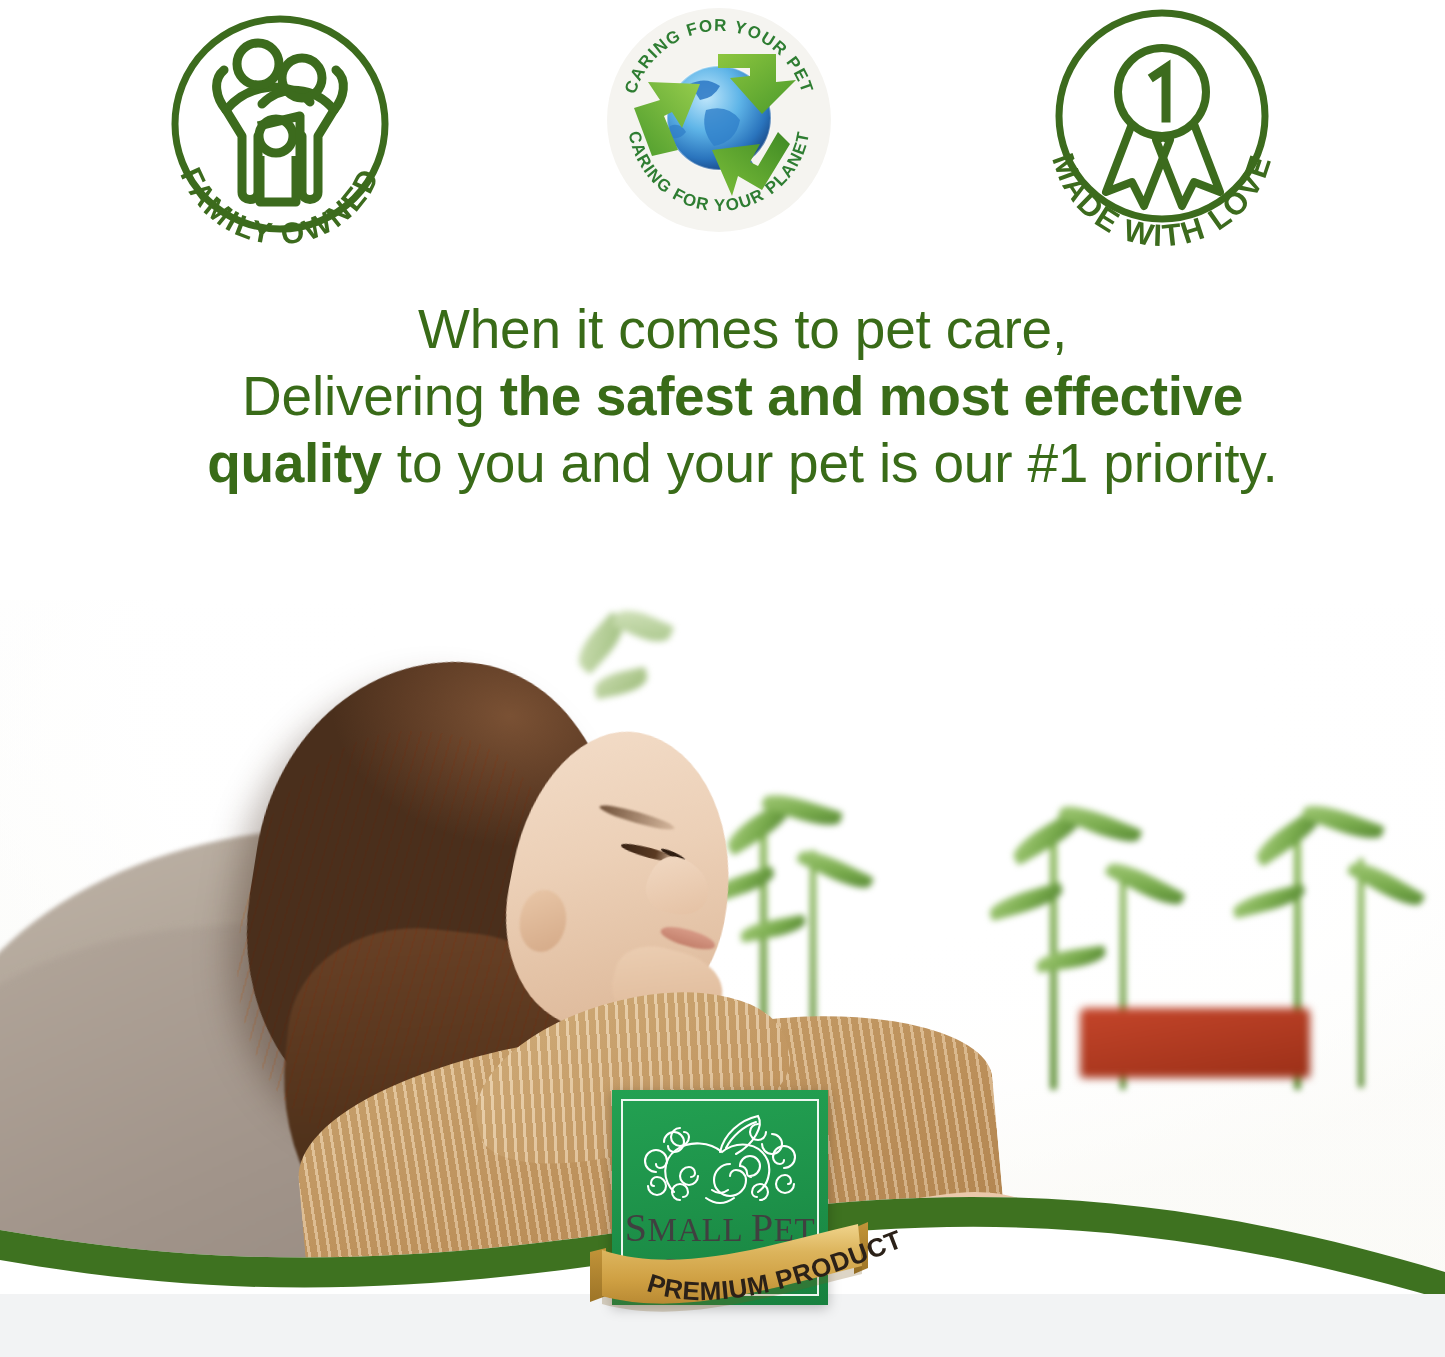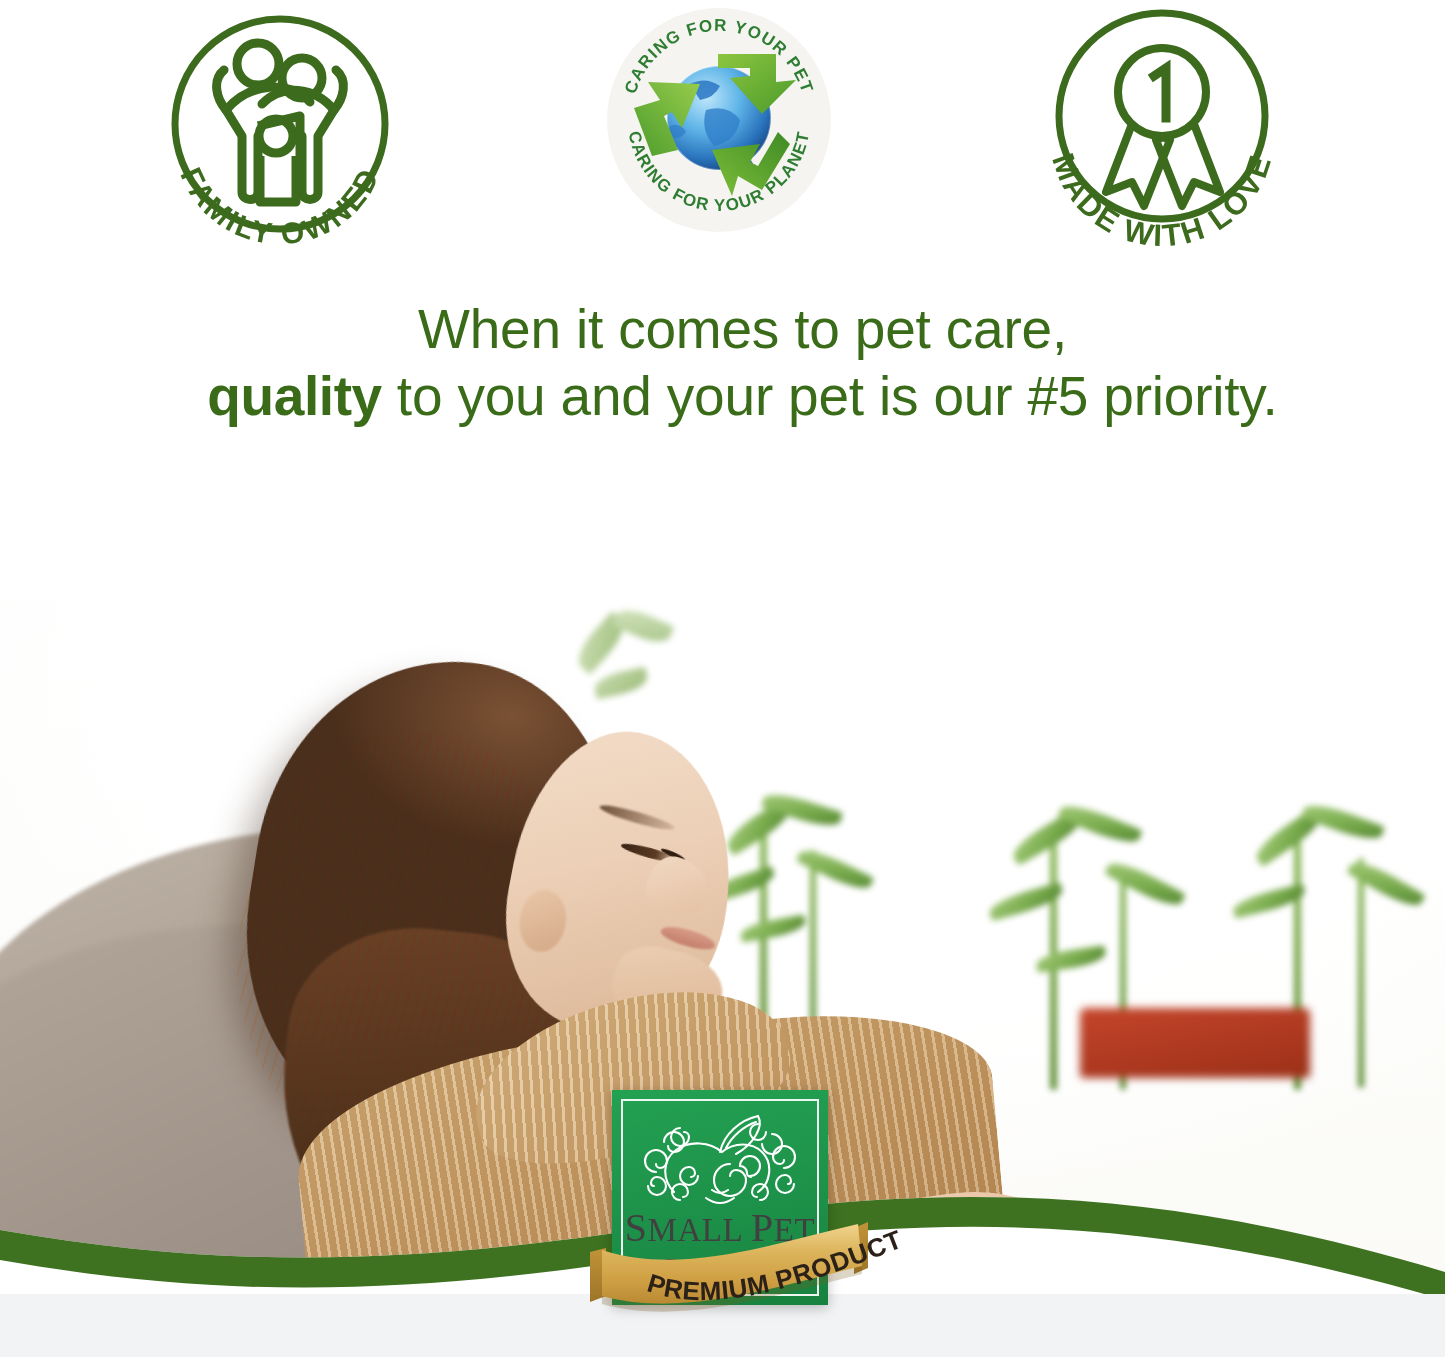--- a/index.html
+++ b/index.html
@@ -381,21 +381,22 @@
         <path d="M126 70 L 138 62 L 138 112" fill="none" stroke="#3c6b1d" stroke-width="9" stroke-linecap="square" stroke-linejoin="miter"></path>
         <text font-family="Liberation Sans, sans-serif" font-size="31" font-weight="700" fill="#3c6b1d" letter-spacing="2.2">
           <textPath href="#arcLove" startOffset="50%" text-anchor="middle">MADE WITH LOVE</textPath>
         </text>
       </svg>
     </div>
   </div>
 
   <div id="headline">
     <span class="ln">When it comes to pet care,</span>
-    <span class="ln"><b>quality</b><span> to you and your pet is our #5 priority.</span></span>
+    <span class="ln"><span>Delivering </span><b>the safest and most effective</b></span>
+    <span class="ln"><b>quality</b><span> to you and your pet is our #1 priority.</span></span>
   </div>
 
   <div id="photo-wrap">
     <div id="photo">
       <div class="bg-wash"></div>
 
       <div class="plant" style="left:700px; top:180px; width:240px; height:290px;">
         <div class="stalk" style="left:60px; top:50px; width:7px; height:230px;"></div>
         <div class="stalk" style="left:110px; top:70px; width:6px; height:210px;"></div>
         <div class="leaf" style="left:22px; top:36px; width:74px; height:22px; transform:rotate(-32deg);"></div>

